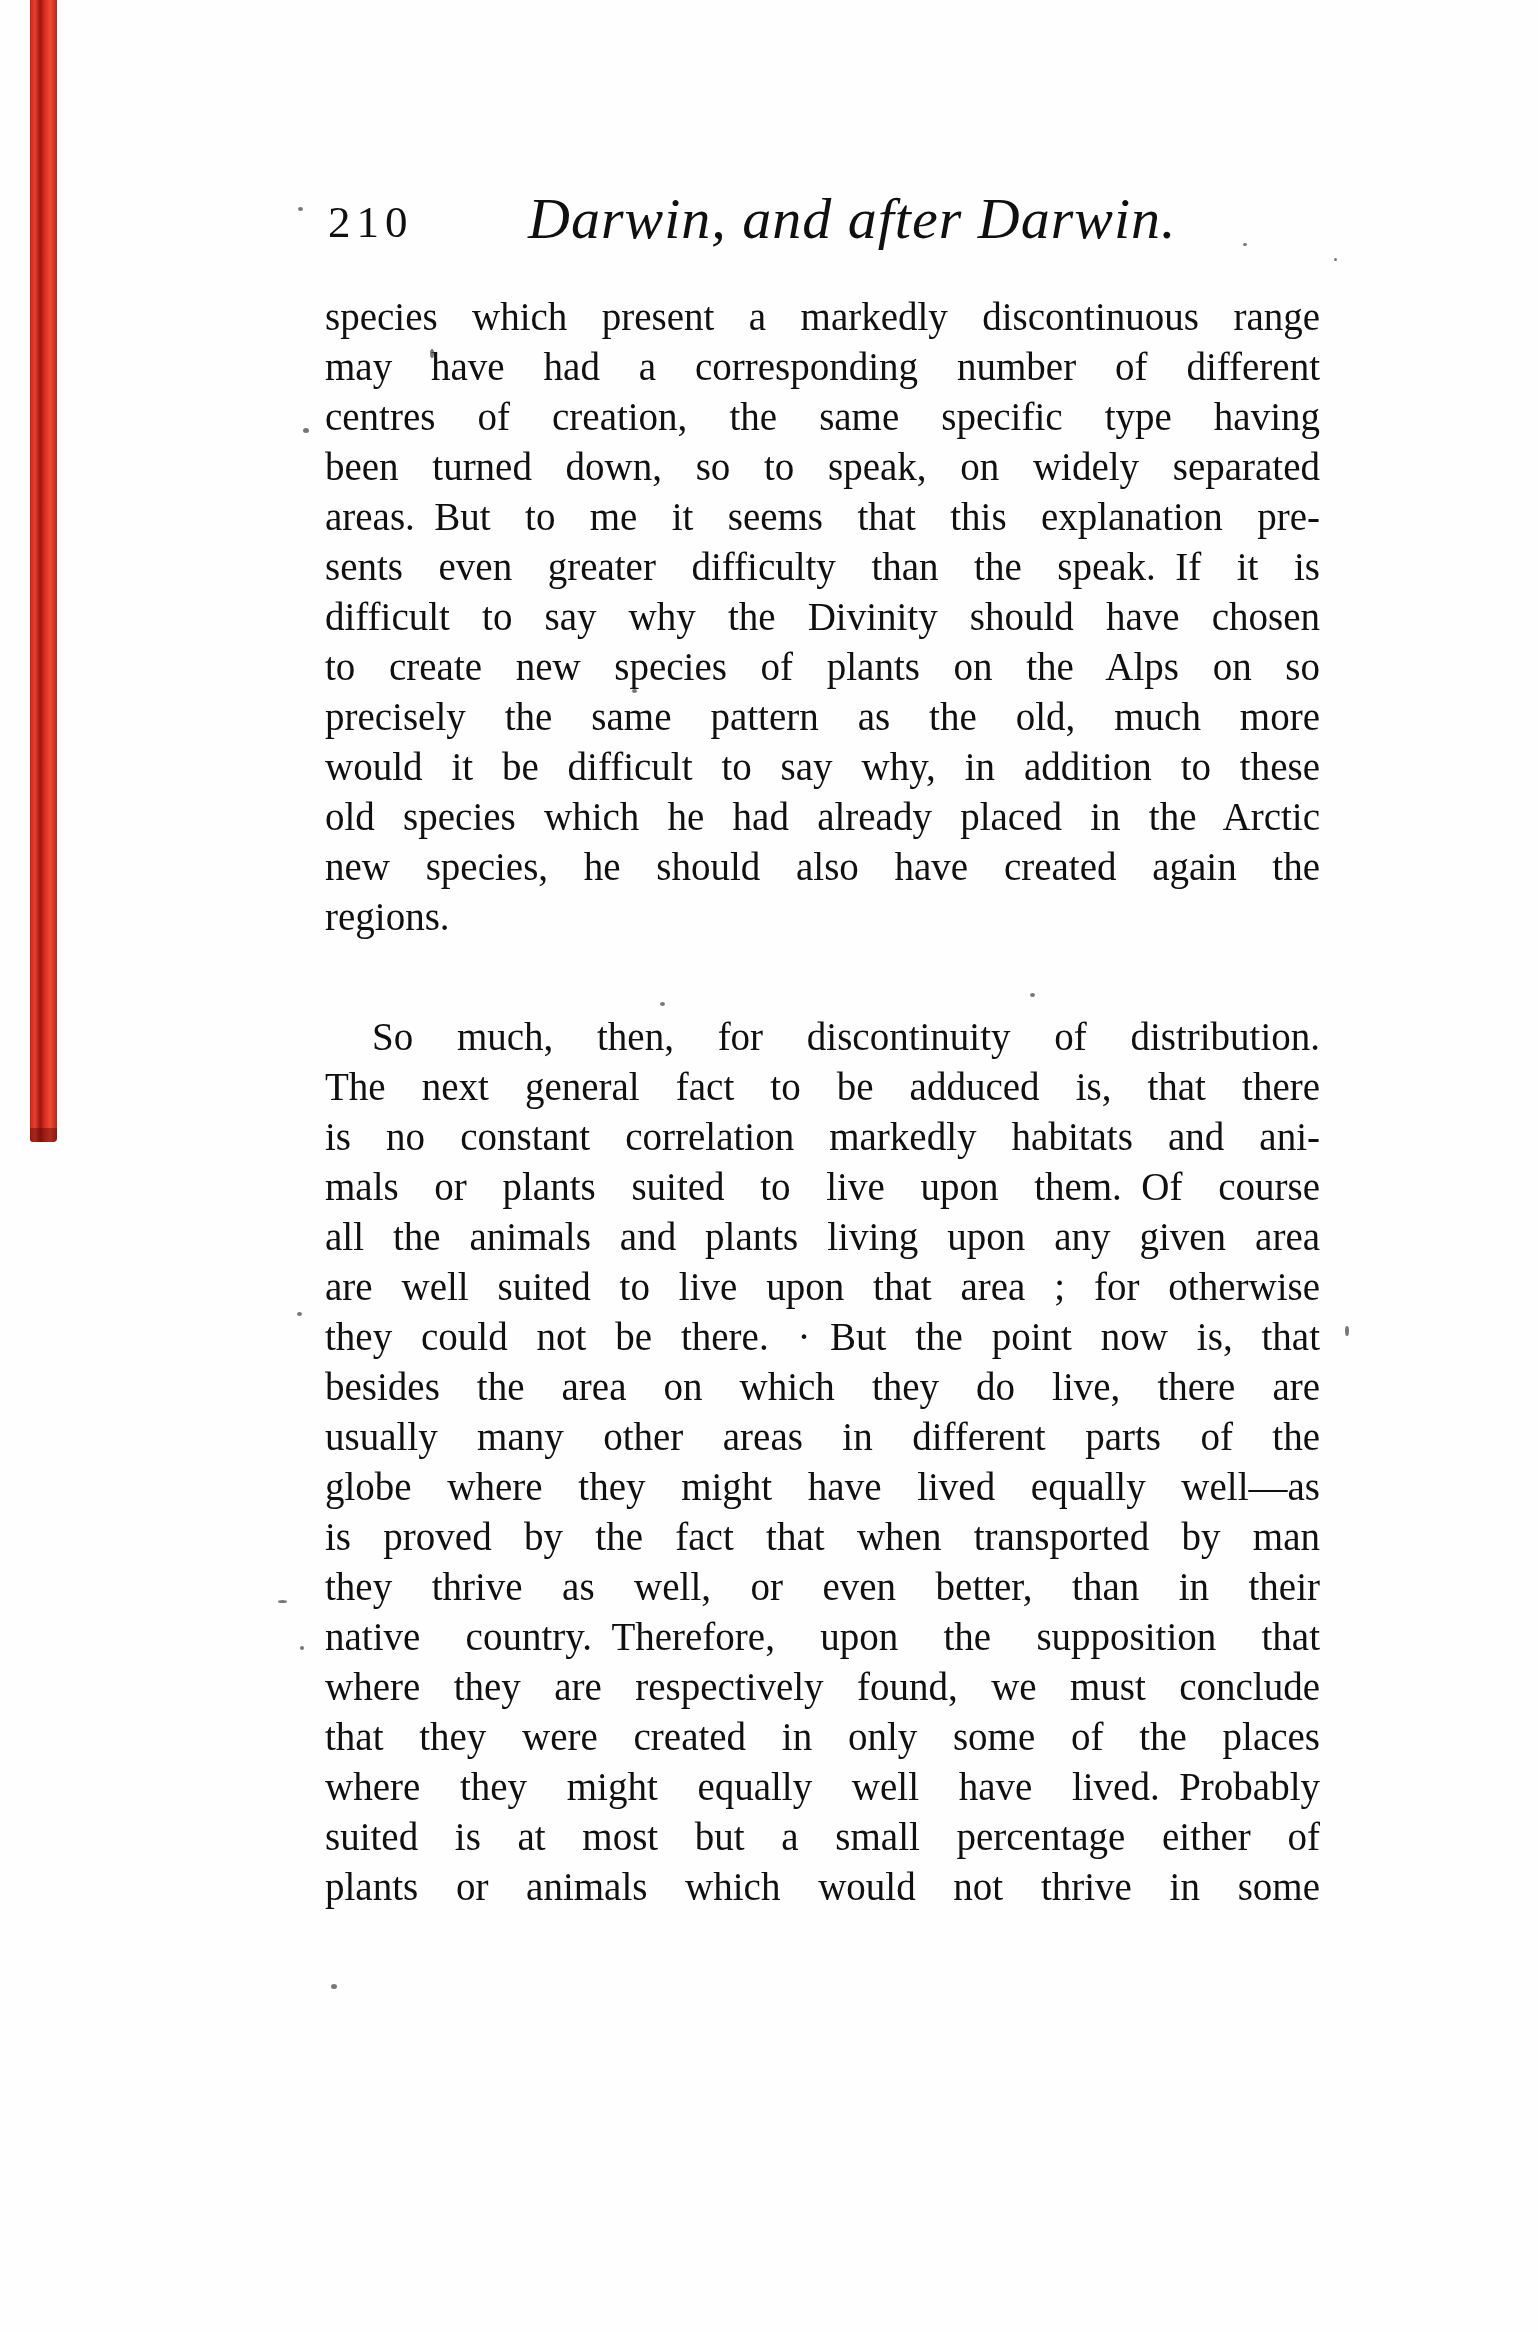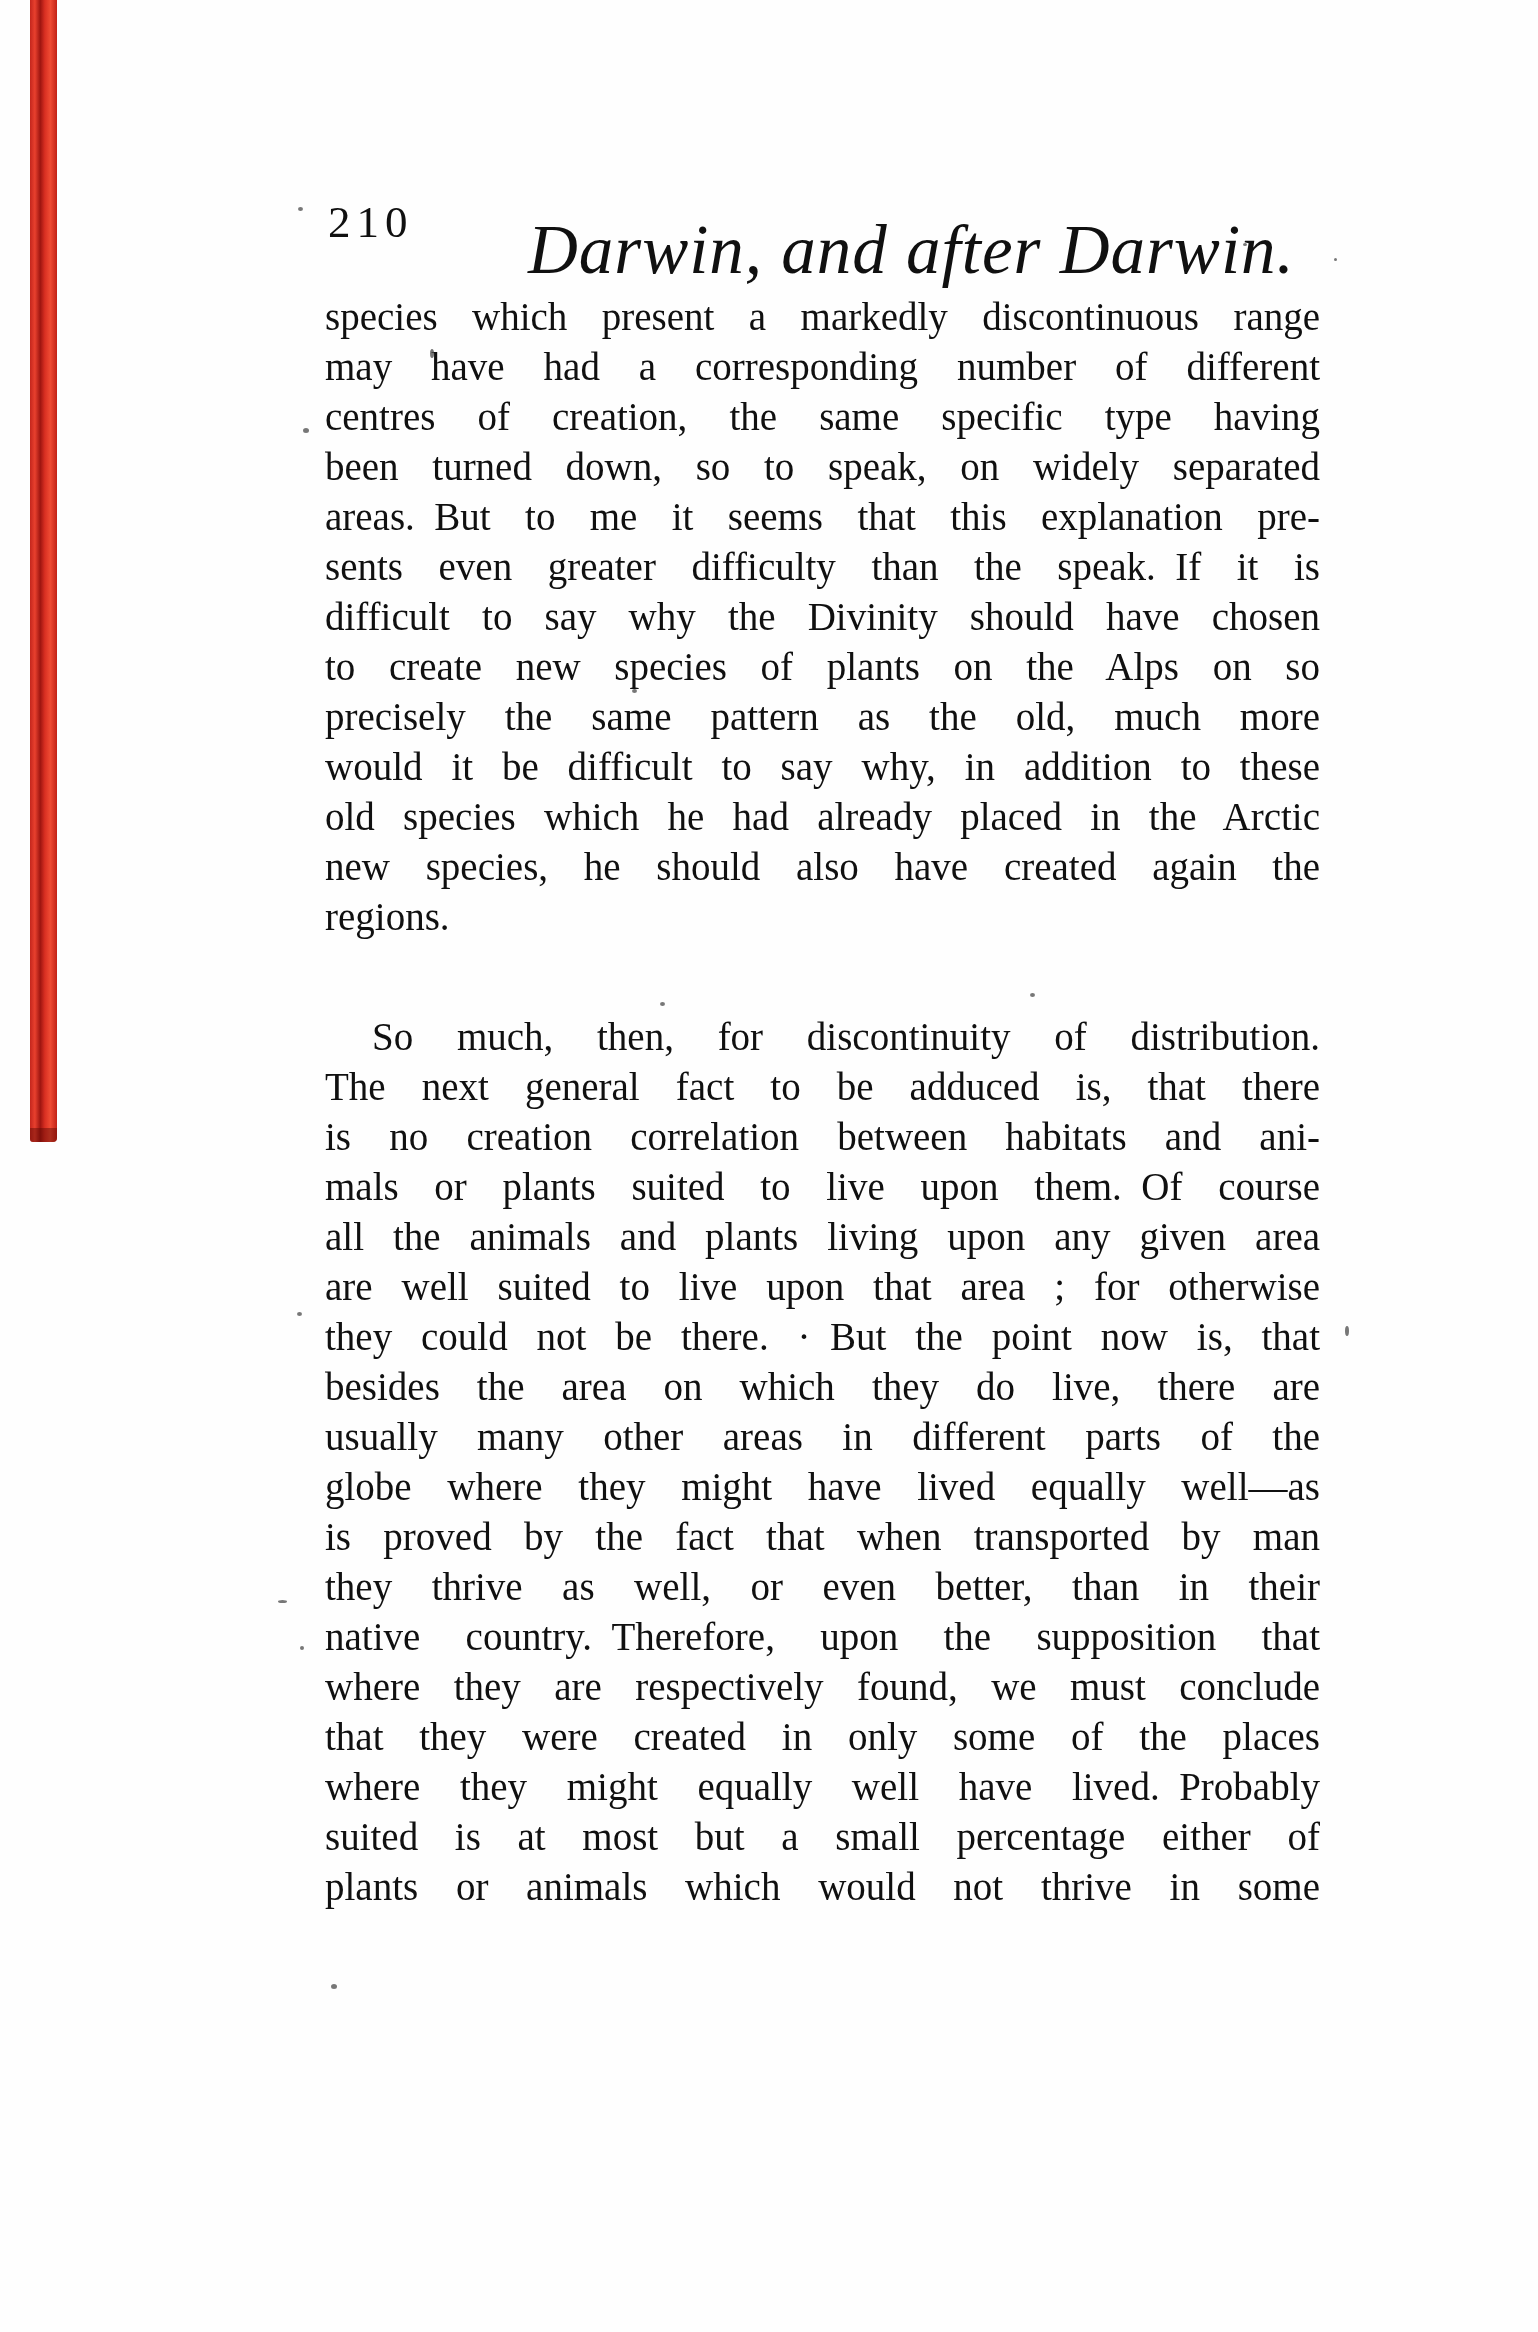--- a/index.html
+++ b/index.html
@@ -45,25 +45,24 @@
     left: 328px;
     font-size: 45px;
     letter-spacing: 6px;
     line-height: 45px;
   }
   .running-title {
     position: absolute;
     top: 188px;
     left: 528px;
     font-style: italic;
-    font-size: 69px;
+    font-size: 58px;
     line-height: 62px;
     letter-spacing: 1px;
     white-space: nowrap;
-    margin-top: 31px;
   }
 
   
   .text-block {
     position: absolute;
     top: 292px;
     left: 325px;
     width: 995px;
     font-size: 39px;
   }
@@ -112,21 +111,21 @@
         <div class="text-line">to create new species of plants on the Alps on so</div>
         <div class="text-line">precisely the same pattern as the old, much more</div>
         <div class="text-line">would it be difficult to say why, in addition to these</div>
         <div class="text-line">old species which he had already placed in the Arctic</div>
         <div class="text-line">new species, he should also have created again the</div>
         <div class="text-line para-end">regions.</div>
       </div>
       <div class="paragraph indented">
         <div class="text-line">So much, then, for discontinuity of distribution.</div>
         <div class="text-line">The next general fact to be adduced is, that there</div>
-        <div class="text-line">is no creation correlation between habitats and ani-</div>
+        <div class="text-line">is no constant correlation markedly habitats and ani-</div>
         <div class="text-line">mals or plants suited to live upon them. Of course</div>
         <div class="text-line">all the animals and plants living upon any given area</div>
         <div class="text-line">are well suited to live upon that area ; for otherwise</div>
         <div class="text-line">they could not be there. · But the point now is, that</div>
         <div class="text-line">besides the area on which they do live, there are</div>
         <div class="text-line">usually many other areas in different parts of the</div>
         <div class="text-line">globe where they might have lived equally well—as</div>
         <div class="text-line">is proved by the fact that when transported by man</div>
         <div class="text-line">they thrive as well, or even better, than in their</div>
         <div class="text-line">native country. Therefore, upon the supposition that</div>

